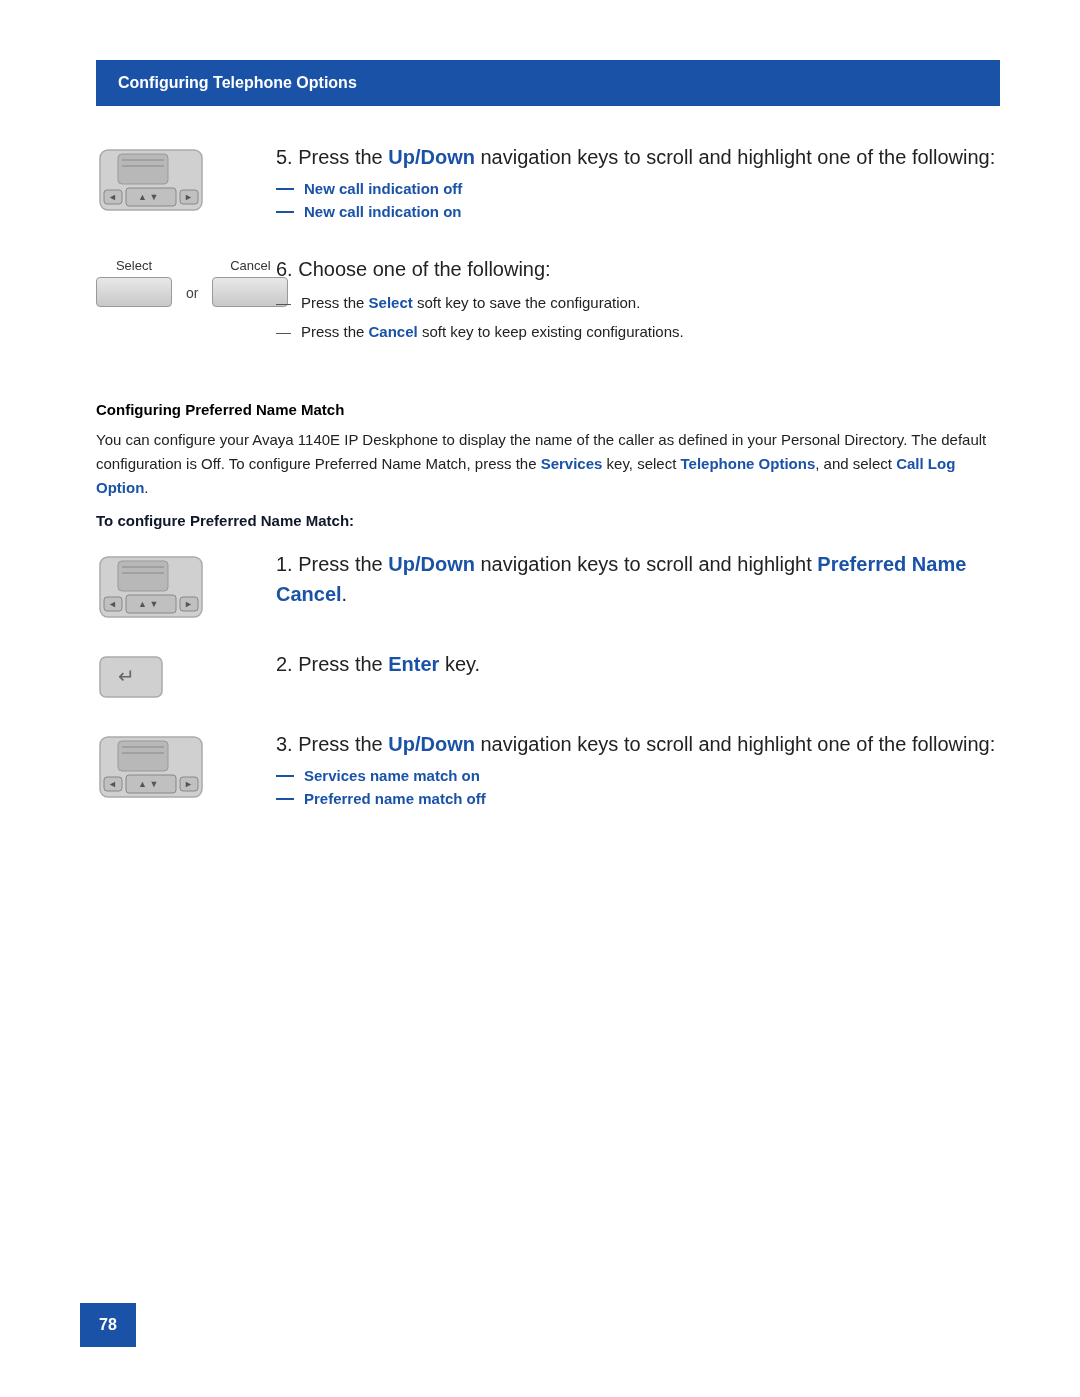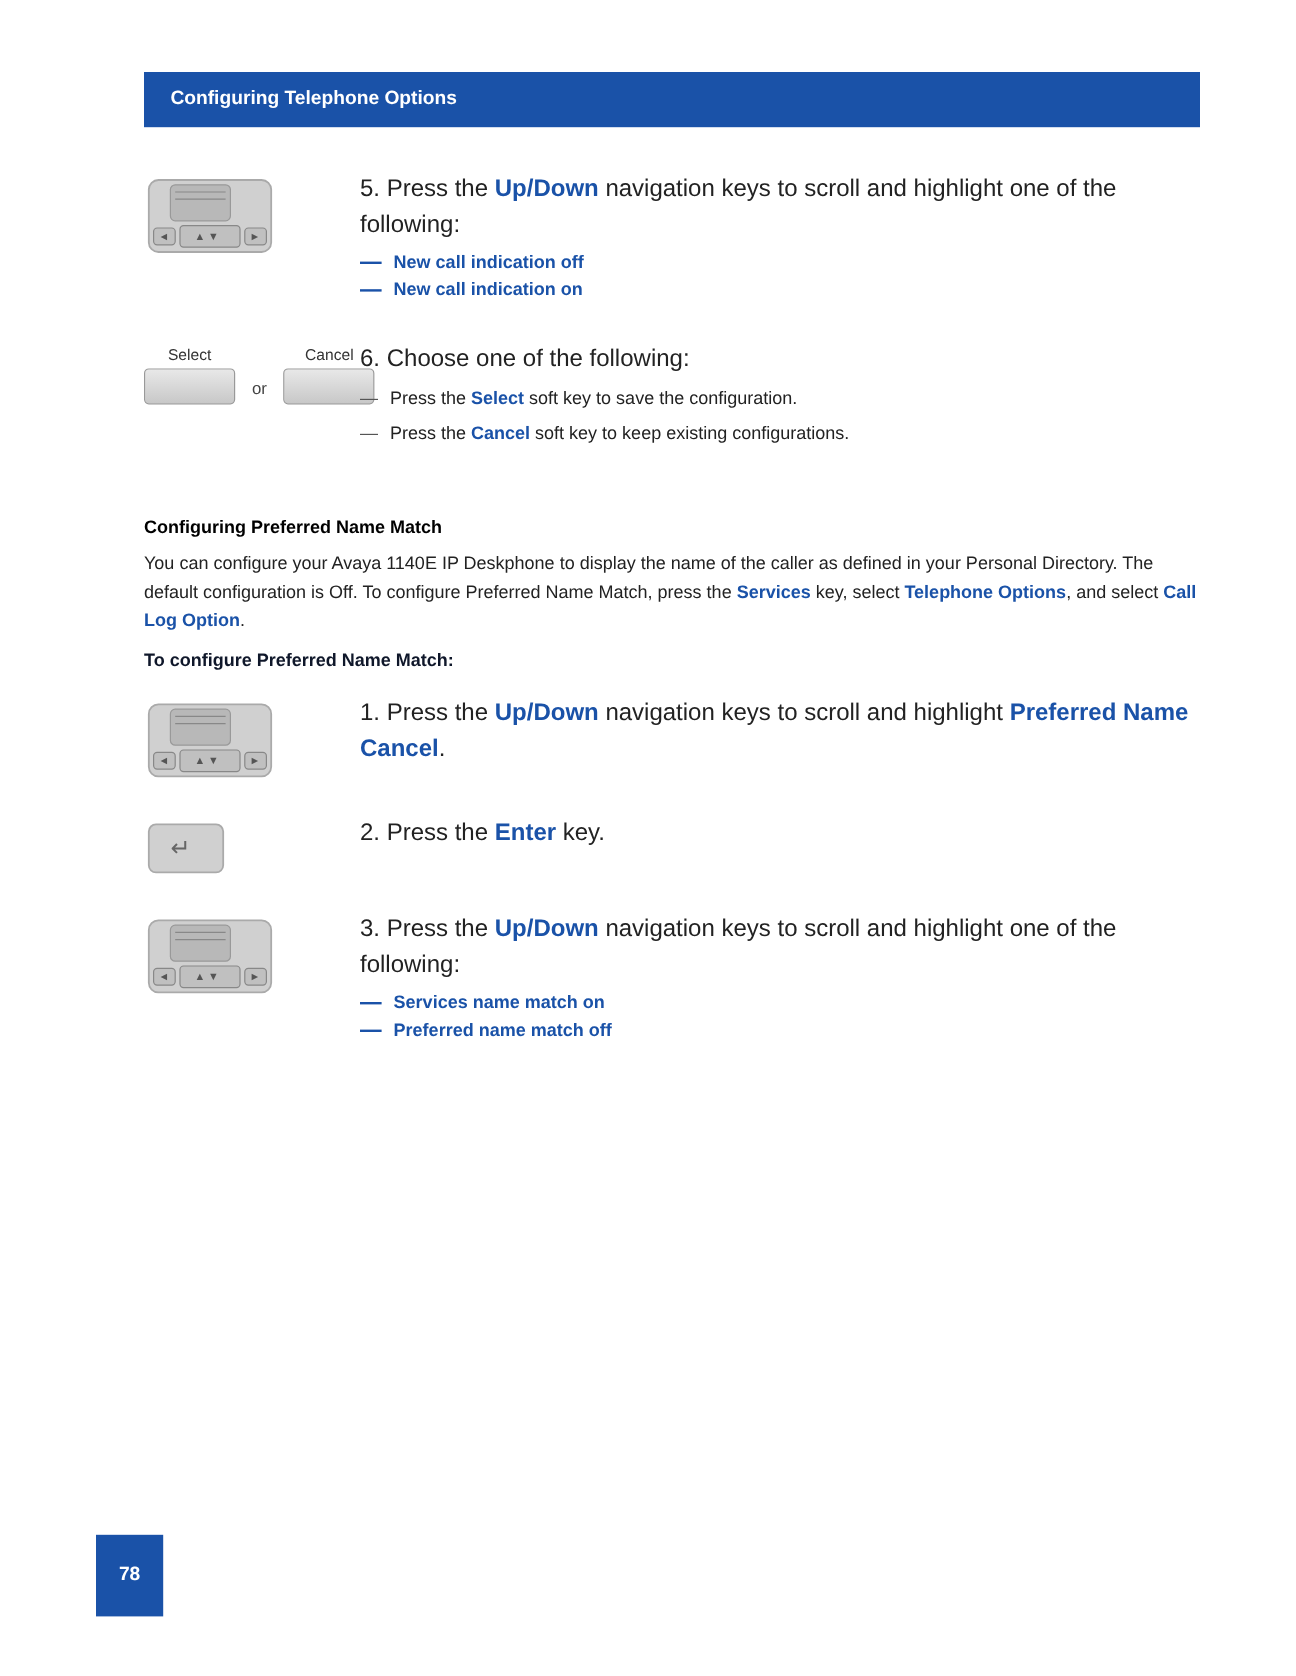--- a/index.html
+++ b/index.html
@@ -10,21 +10,21 @@
       background: #ffffff;
       font-family: Arial, Helvetica, sans-serif;
       font-size: 15px;
       color: #222;
       position: relative;
     }
 
     .page-wrapper {
       width: 1080px;
       min-height: 1397px;
-      padding: 60px 80px 60px 120px;
+      padding: 60px 80px 60px 96px;
       position: relative;
     }
 
     
     .header-bar {
       background: #1a52a8;
       padding: 14px 22px;
       margin-bottom: 36px;
     }
 
@@ -173,21 +173,21 @@
       color: #555;
       flex-shrink: 0;
     }
 
     
     .page-number-box {
       position: absolute;
       bottom: 50px;
       left: 80px;
       width: 56px;
-      height: 68px;
+      height: 44px;
       background: #1a52a8;
       display: flex;
       align-items: center;
       justify-content: center;
       color: white;
       font-size: 16px;
       font-weight: bold;
     }
 
     .section-divider {

